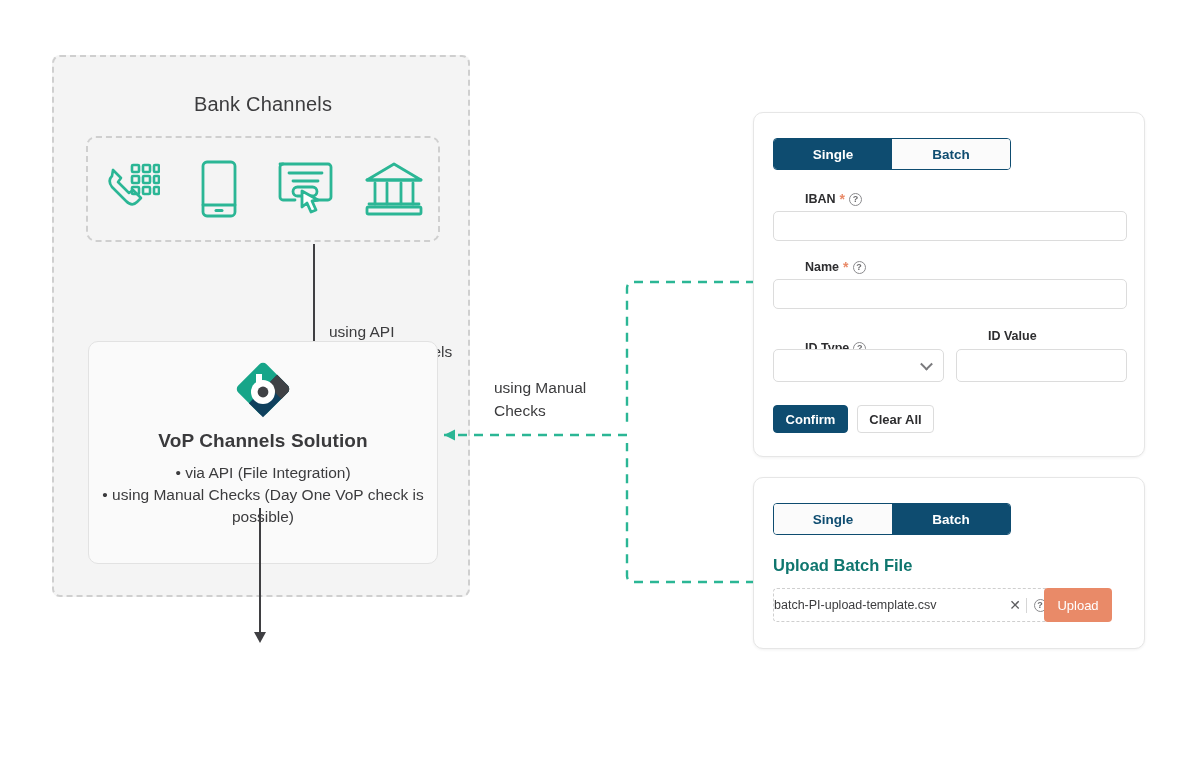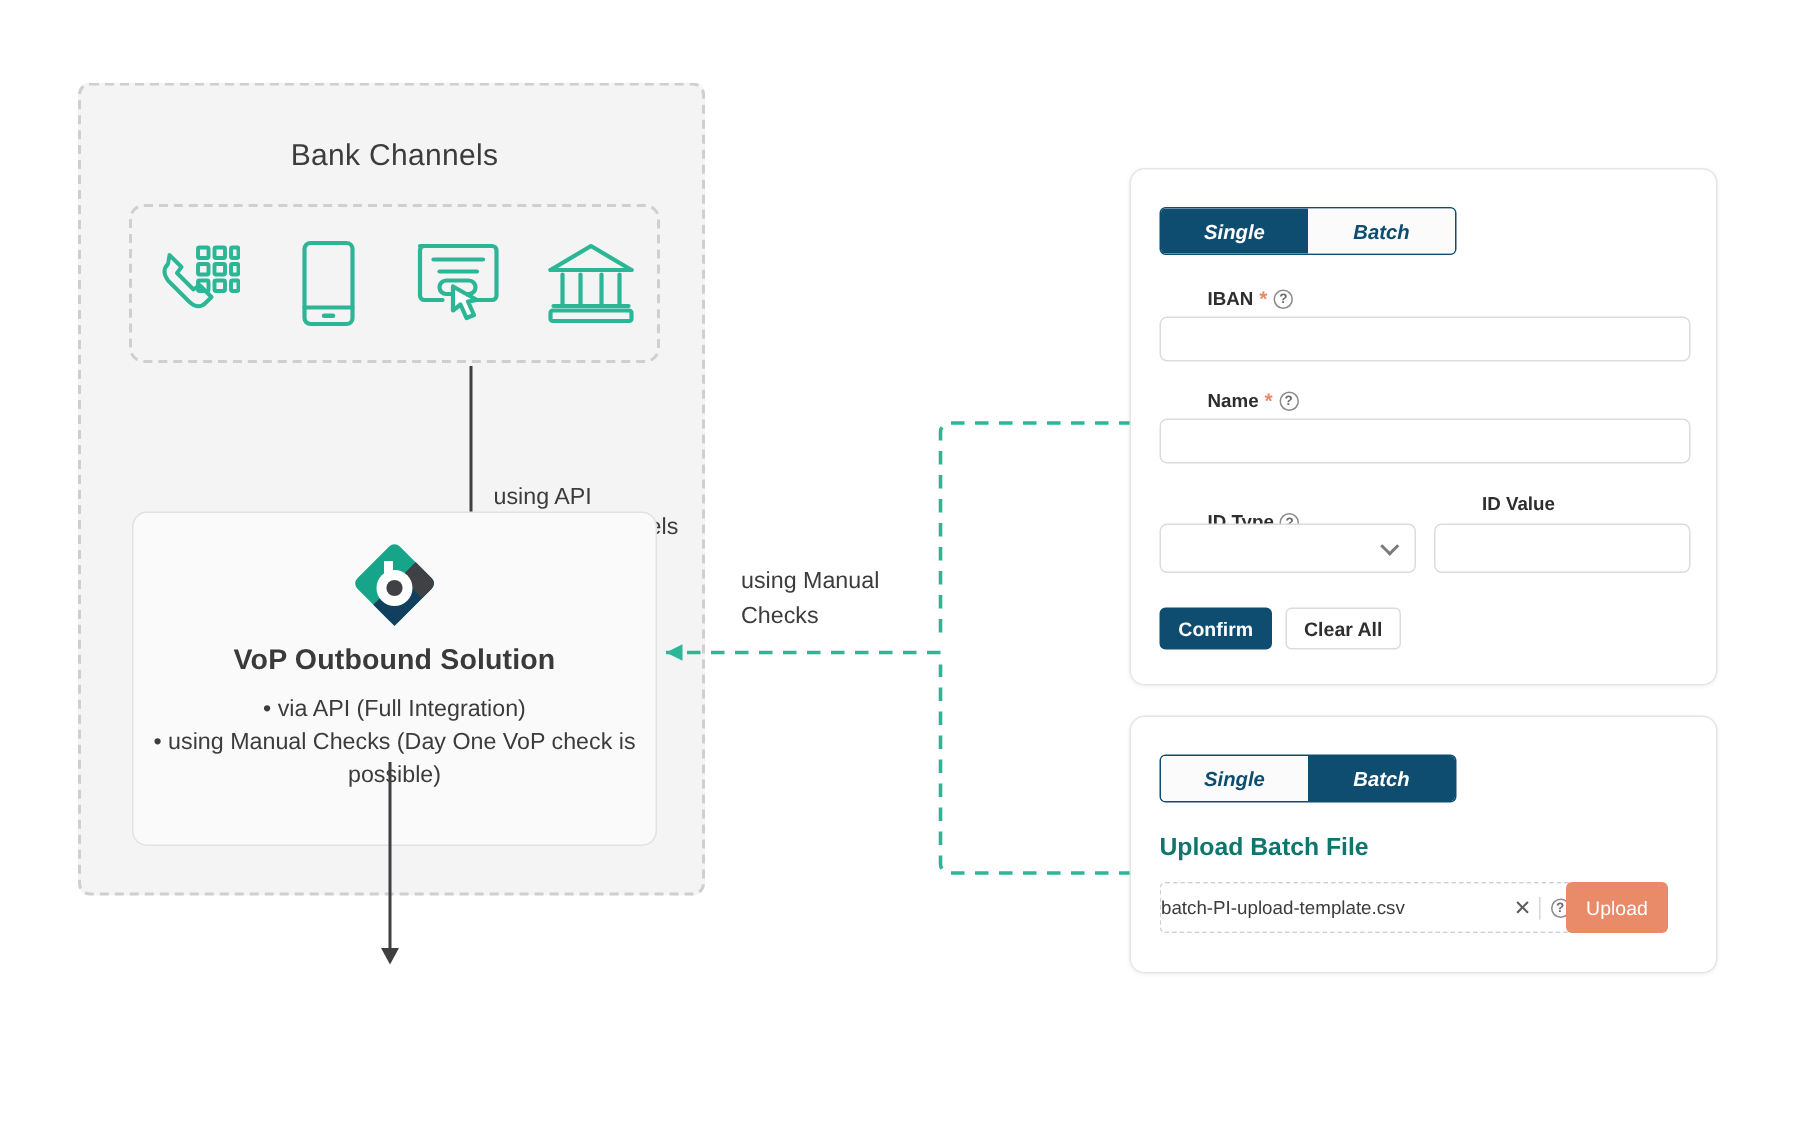--- a/index.html
+++ b/index.html
@@ -93,22 +93,22 @@
   }
   .card-single { left: 753px; top: 112px; width: 392px; height: 345px; }
   .card-batch  { left: 753px; top: 477px; width: 392px; height: 172px; }
 
   .seg {
     position: absolute; left: 19px; top: 25px;
     display: flex; border-radius: 4px; overflow: hidden;
     border: 1px solid #0e4c70;
   }
   .seg-btn {
-    width: 98px; height: 30px; display: flex; align-items: center; justify-content: center;
-    font-size: 13.5px; font-weight: bold; cursor: pointer; font-style: italic;
+    width: 118px; height: 30px; display: flex; align-items: center; justify-content: center;
+    font-size: 13.5px; font-weight: bold; cursor: pointer;
   }
   .seg-btn.active { background: #0e4c70; color: #fff; }
   .seg-btn.inactive { background: #fbfbfb; color: #0e4c70; }
 
   .field-label {
     position: absolute; font-size: 12.5px; font-weight: bold; color: #2e2e30;
     display: flex; align-items: center; gap: 4px; padding-left: 32px;
   }
   .req { color: #e98a68; font-size: 14px; line-height: 1; }
   .help {
@@ -227,23 +227,23 @@
           <g transform="rotate(45 29 29)">
             <rect x="9" y="9" width="40" height="40" rx="5" fill="#17A589"></rect>
             <path d="M29 9h15a5 5 0 0 1 5 5v35H29z" fill="#10405E"></path>
             <path d="M29 9h15a5 5 0 0 1 5 5v9H29z" fill="#3F4145"></path>
           </g>
           <path d="M22 14h6v17h-6z" fill="#ffffff"></path>
           <circle cx="29" cy="32" r="12" fill="#ffffff"></circle>
           <circle cx="29" cy="32" r="5.4" fill="#3F4145"></circle>
         </svg>
       </div>
-      <div class="vop-title">VoP Outbound Solution</div>
+      <div class="vop-title">VoP Channels Solution</div>
       <ul class="vop-list">
-        <li><span class="bullet">•</span>&nbsp;<span>via API (Full Integration)</span></li>
+        <li><span class="bullet">•</span>&nbsp;<span>via API (File Integration)</span></li>
         <li><span class="bullet">•</span>&nbsp;<span>using Manual Checks (Day One VoP check is possible)</span></li>
       </ul>
     </div>
   </div>
 
   <div class="arrow-v2"></div>
 
   <svg class="teal-conn" width="340" height="320" viewBox="0 0 340 320">
     <g fill="none" stroke="#2BB695" stroke-width="2.4" stroke-dasharray="9 7" stroke-linecap="butt">
 

